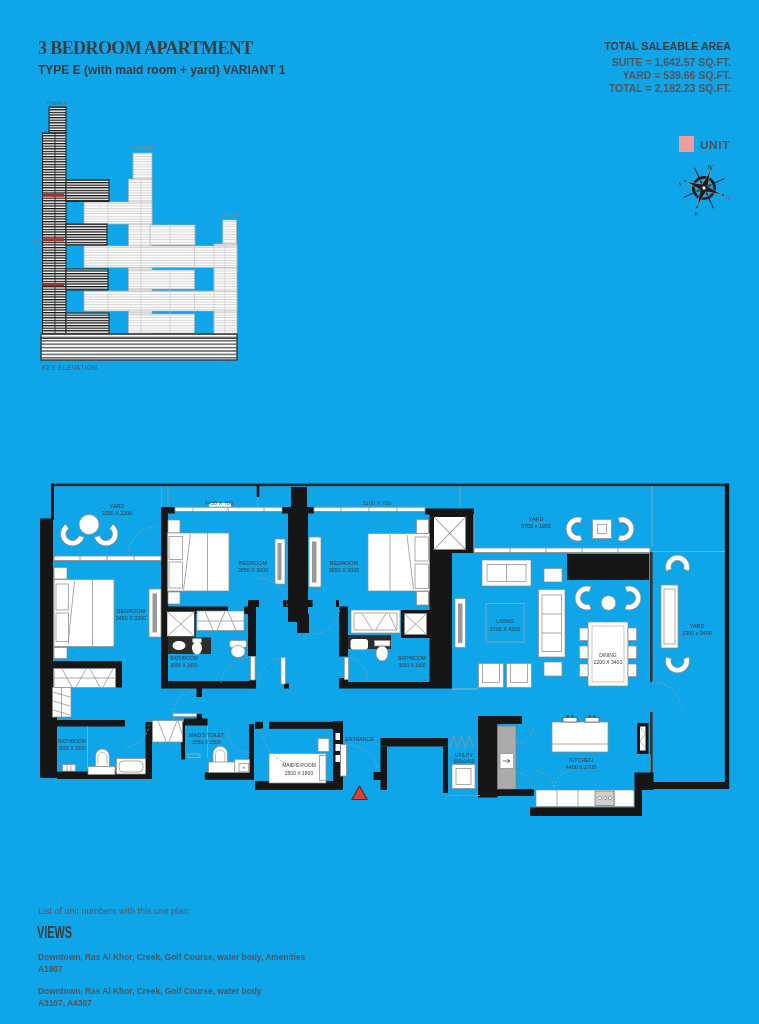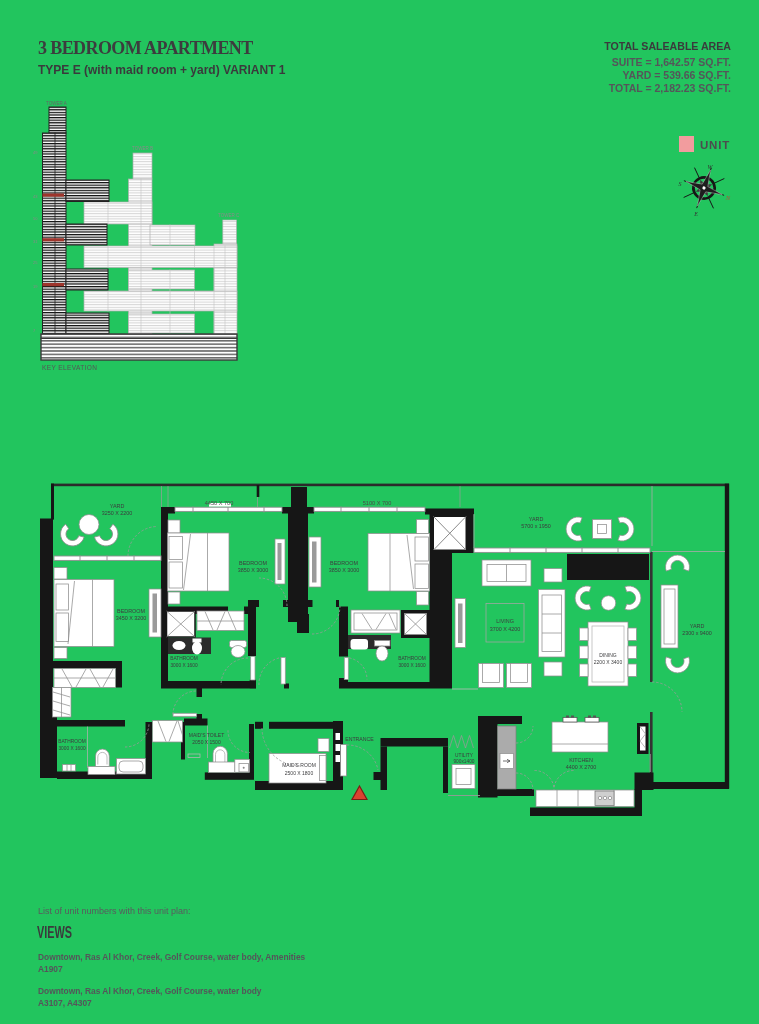--- a/index.html
+++ b/index.html
@@ -1,16 +1,16 @@
 <!DOCTYPE html>
 <html><head>
 <meta charset="utf-8">
 <style>
   html,body{margin:0;padding:0;background:#fff;}
-  .page{width:759px;height:1024px;background:#22c55e;position:relative;overflow:hidden;font-family:"Liberation Sans",sans-serif;}
+  .page{width:759px;height:1024px;background:#0ea5e9;position:relative;overflow:hidden;font-family:"Liberation Sans",sans-serif;}
 </style>
 </head>
 <body>
 <div class="page">
 <svg width="759" height="1024" viewBox="0 0 759 1024" xmlns="http://www.w3.org/2000/svg">
 <defs>
 <pattern id="hd" width="4" height="2.6" patternUnits="userSpaceOnUse">
   <rect width="4" height="2.6" fill="#ffffff"></rect>
   <line x1="0" y1="0.6" x2="4" y2="0.6" stroke="#0c0c0c" stroke-width="1.3"></line>
 </pattern>

